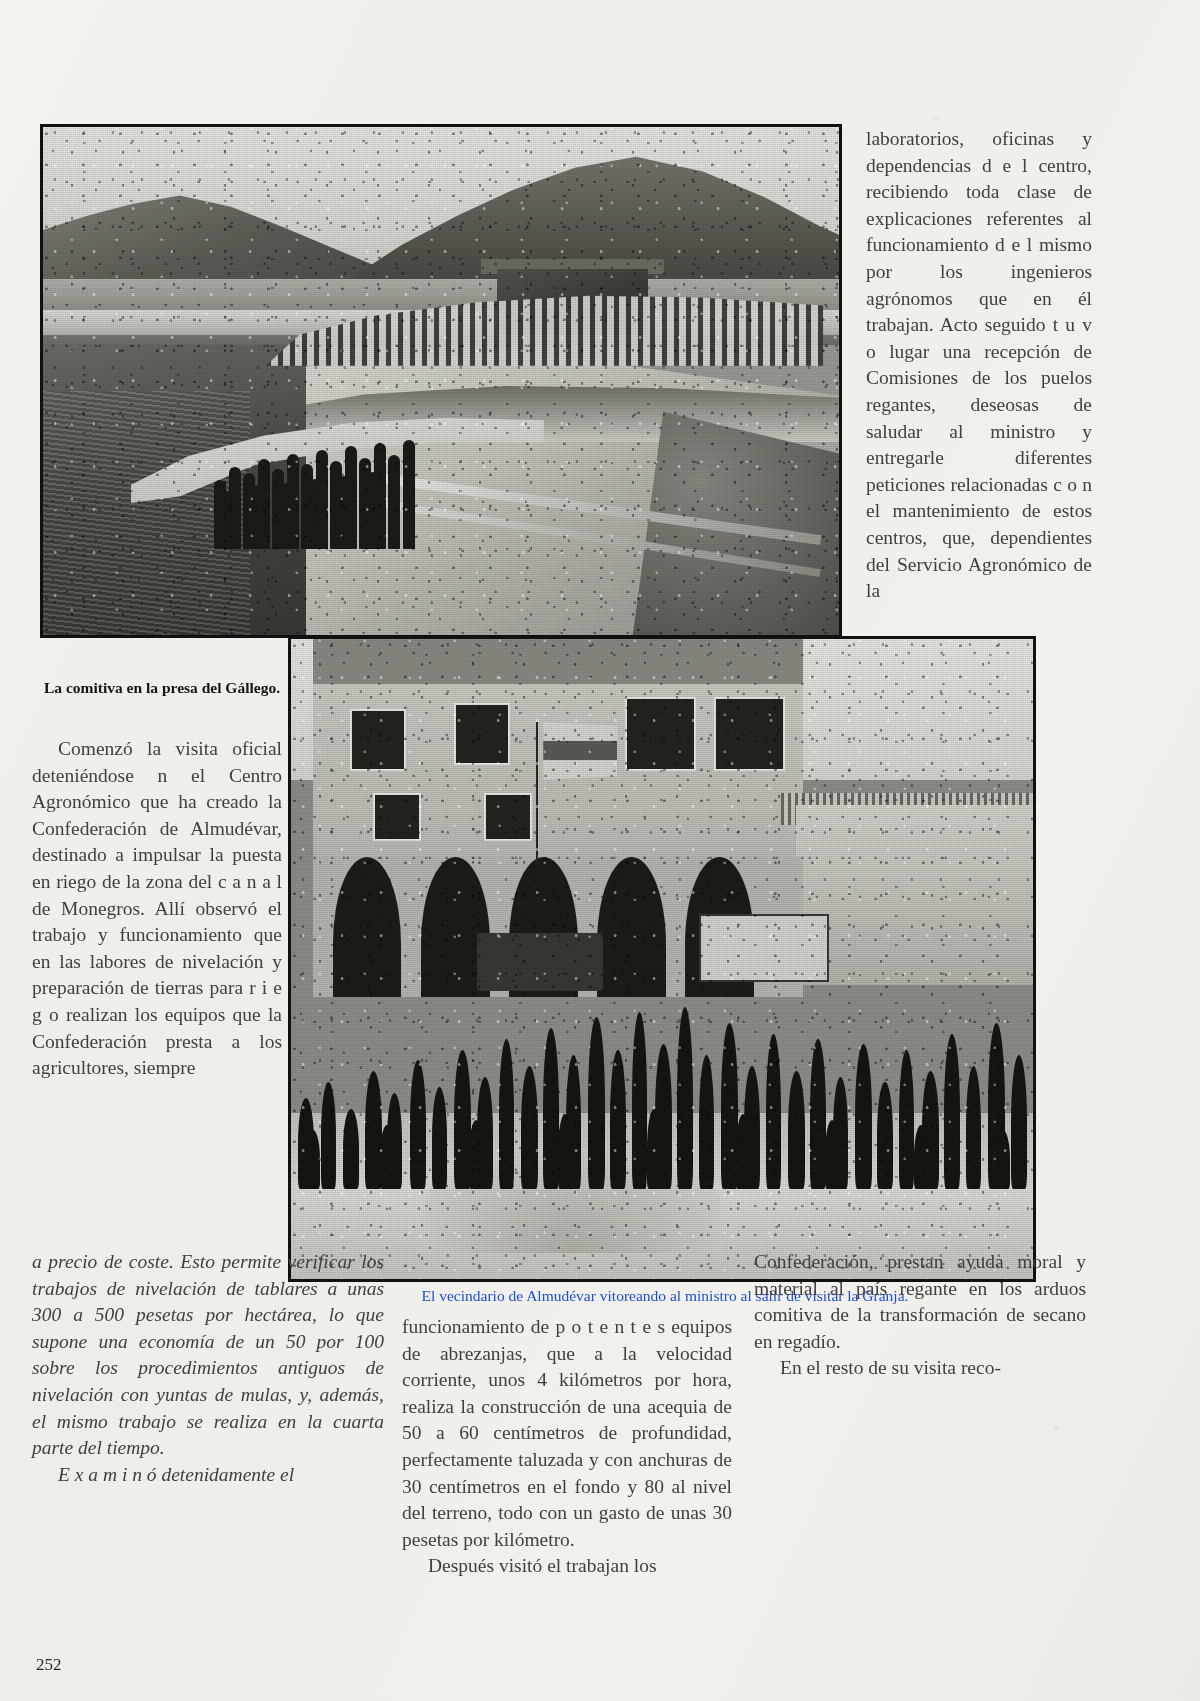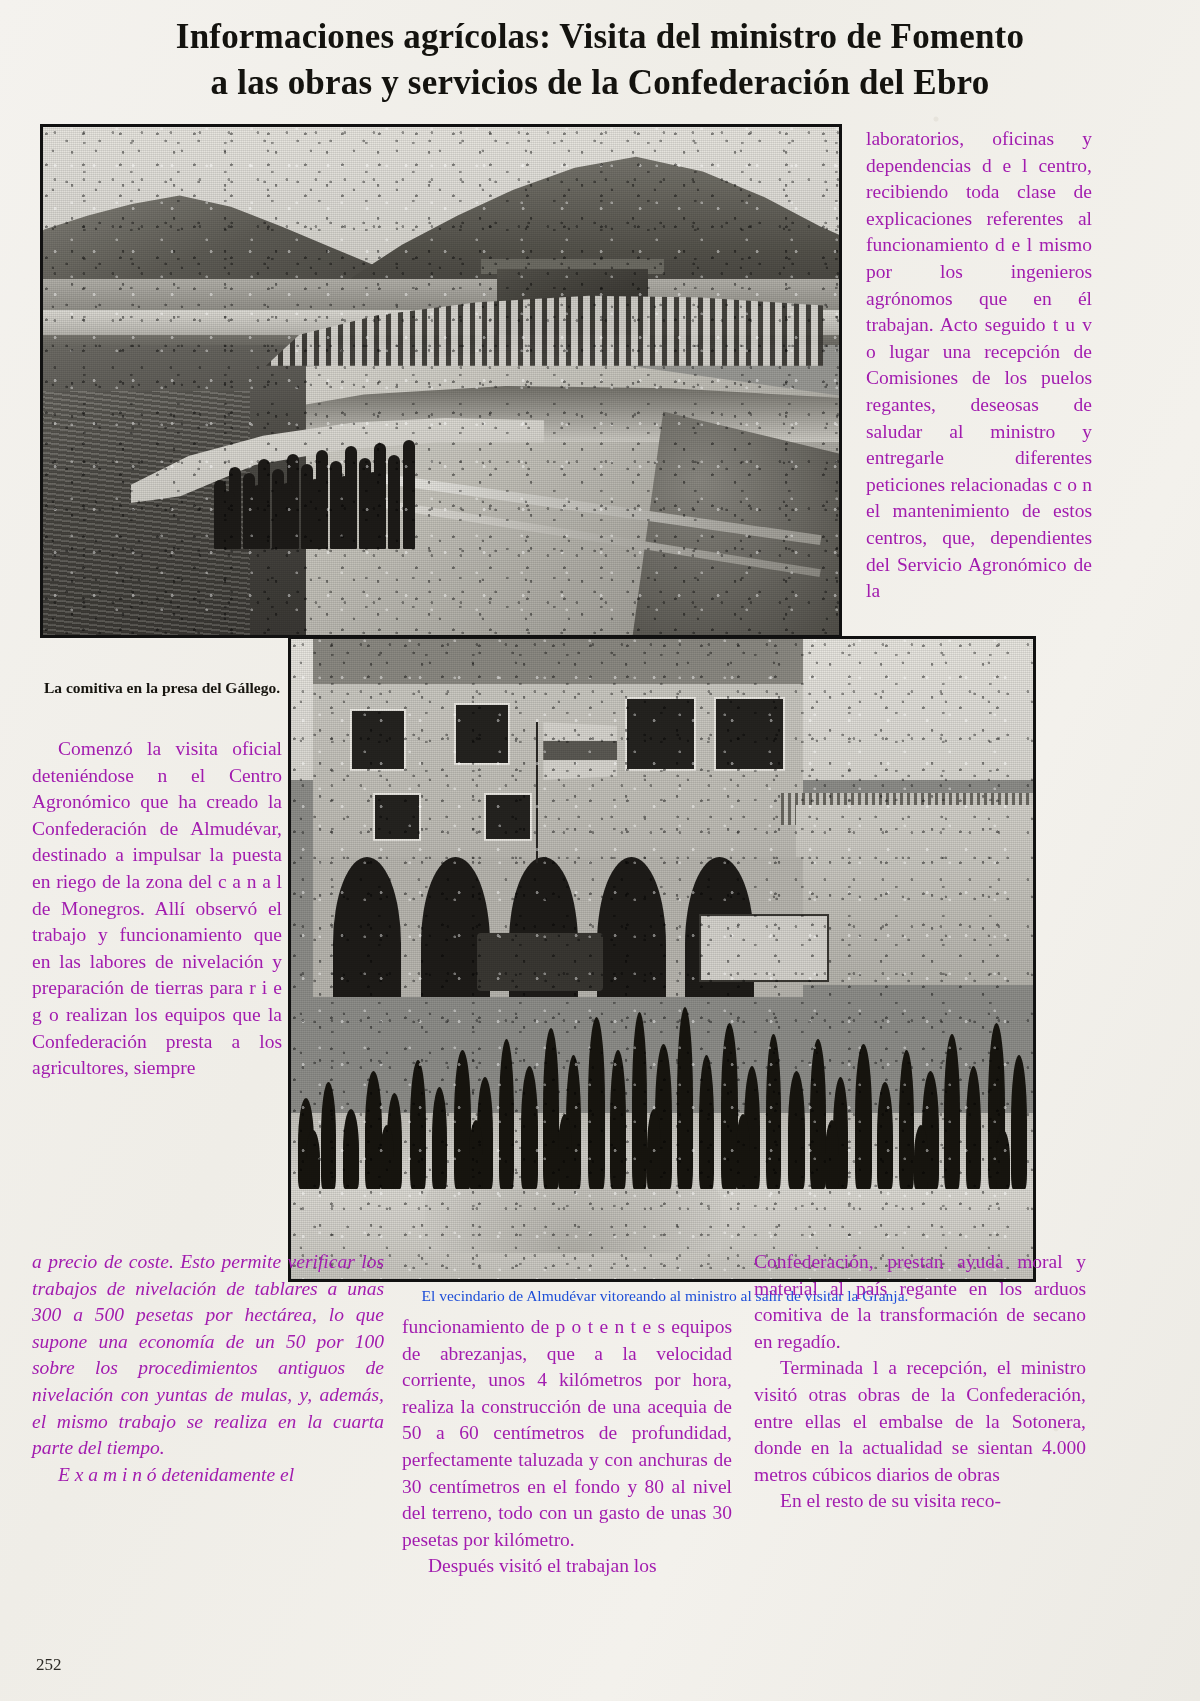--- a/index.html
+++ b/index.html
@@ -164,21 +164,21 @@
   }
 
   
   .col{
     position:absolute;
     font-family:"Liberation Serif", serif;
     font-size:19.5px;
     line-height:26.6px;
     text-align:justify;
     text-align-last:left;
-    color:#a21caf;
+    color:#404040;
     hyphens:manual;
   }
   .col p{margin:0;}
   .col p.ind{text-indent:26px;}
 
   
   .col-tr{left:866px;top:126px;width:226px;}
 
   
   .col-left{left:32px;top:736px;width:250px;}
@@ -193,24 +193,20 @@
     font-size:17px;font-family:"Liberation Serif", serif;color:#2b2924;
   }
 </style>
 </head>
 <body>
 
 <div class="paper-grain"></div>
 
 <div class="page">
 
-  <div class="headline">
-    <span class="l1">Informaciones agrícolas: Visita del ministro de Fomento</span>
-    <span class="l2">a las obras y servicios de la Confederación del Ebro</span>
-  </div>
 
   <div class="photo1">
     <div class="ph">
       <div class="p1-sky"></div>
       <div class="p1-hillL"></div>
       <div class="p1-hillR"></div>
       <div class="p1-midband"></div>
       <div class="p1-midband2"></div>
       <div class="p1-damface"></div>
       <div class="p1-damcurve"></div>
@@ -342,19 +338,18 @@
     <p class="ind">E x a m i n ó detenidamente el</p>
   </div>
 
   <div class="col col-b2">
     <p>funcionamiento de p o t e n t e s equipos de abrezanjas, que a la velocidad corriente, unos 4 kilómetros por hora, realiza la construcción de una acequia de 50 a 60 centímetros de profundidad, perfectamente taluzada y con anchuras de 30 centímetros en el fondo y 80 al nivel del terreno, todo con un gasto de unas 30 pesetas por kilómetro.</p>
     <p class="ind">Después visitó el trabajan los</p>
   </div>
 
   <div class="col col-b3">
     <p>Confederación, prestan ayuda moral y material al país regante en los arduos comitiva de la transformación de secano en regadío.</p>
-    <p class="ind">Terminada l a recepción, el ministro visitó otras obras de la Confederación, entre ellas el embalse de la Sotonera, donde en la actualidad se sientan 4.000 metros cúbicos diarios de obras</p>
     <p class="ind">En el resto de su visita reco-</p>
   </div>
 
   <div class="folio">252</div>
 
 </div>
 
 </body></html>

